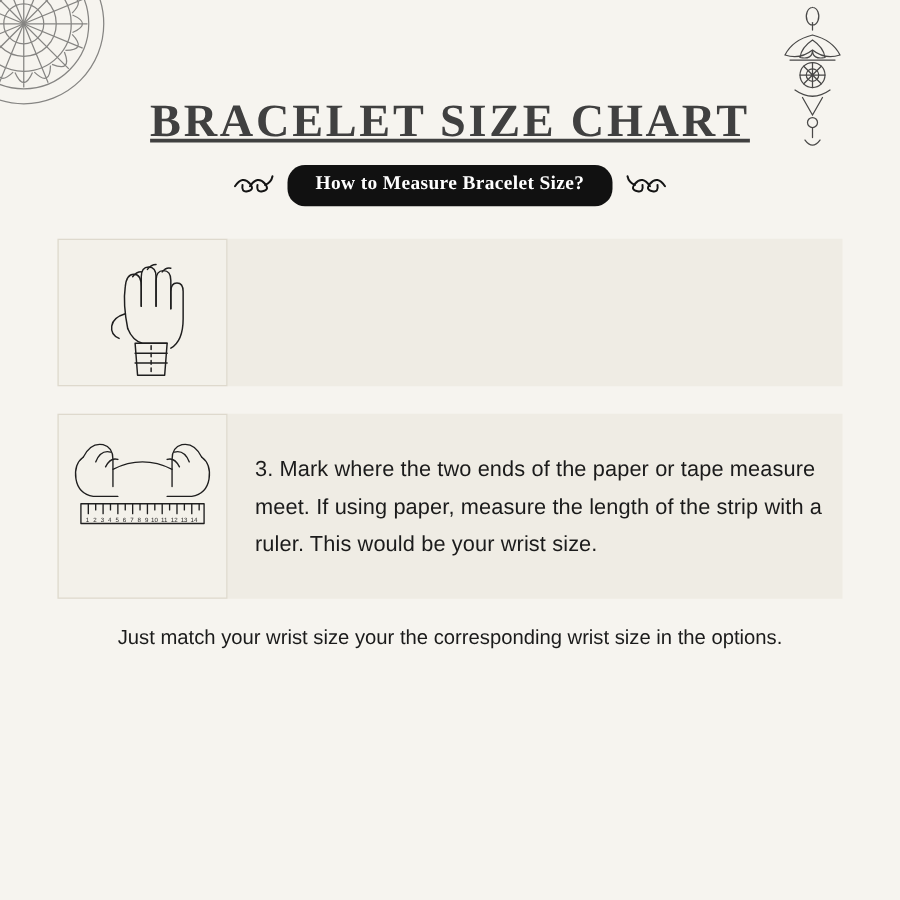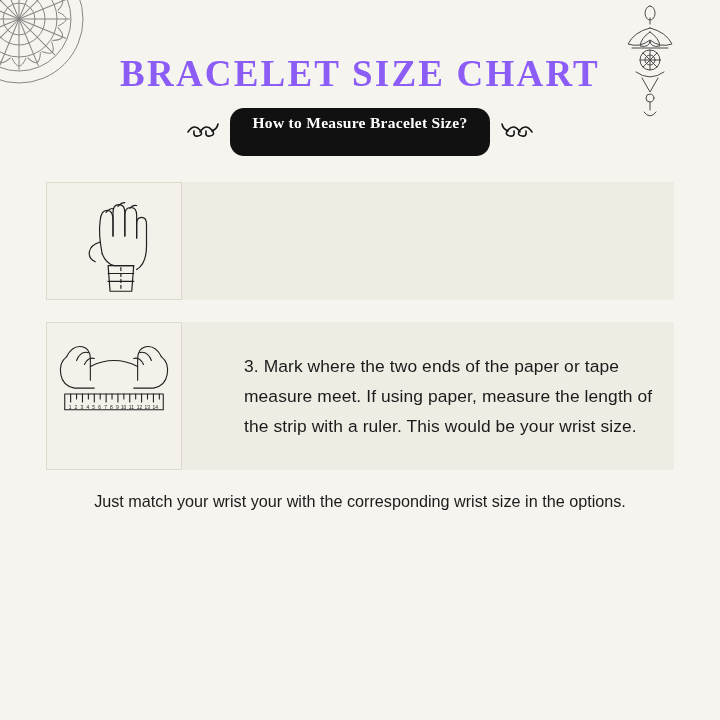--- a/index.html
+++ b/index.html
@@ -36,41 +36,42 @@
     opacity: .85;
     pointer-events: none;
   }
 
   .title {
     text-align: center;
     font-family: "Liberation Serif", serif;
     font-size: 37px;
     letter-spacing: 2.2px;
     font-weight: 700;
-    color: #8b5cf6;
-    padding-top: 52px;
+    color: #404040;
+    padding-top: 76px;
     margin: 0;
+    text-decoration: underline;
   }
 
   .subtitle-row {
     display: flex;
     align-items: center;
     justify-content: center;
     gap: 10px;
     margin-top: 13px;
   }
   .flourish {
     width: 34px;
     height: 22px;
   }
   .subtitle-pill {
     background: #111111;
     color: #ffffff;
     border-radius: 14px;
-    padding: 6px 22px 24px 22px;
+    padding: 6px 22px 9px 22px;
     font-family: "Liberation Serif", serif;
     font-size: 15.5px;
     font-weight: 700;
     letter-spacing: .3px;
     white-space: nowrap;
   }
 
   .steps {
     margin-top: 26px;
   }
@@ -105,21 +106,21 @@
   }
   .step-text {
     position: relative;
     margin-left: 22px;
     margin-right: 40px;
     font-size: 17.4px;
     line-height: 30px;
     color: #1b1b1b;
     letter-spacing: .1px;
   }
-  .step3 { min-height: 148px; gap: 40px; }
+  .step3 { min-height: 148px; }
   .step3 .thumb { height: 148px; }
 
   .footer {
     text-align: center;
     font-size: 16.2px;
     color: #1b1b1b;
     margin-top: 6px;
     padding: 0 30px;
   }
 </style>
@@ -278,13 +279,13 @@
           <text x="99" y="87">13</text>
             <text x="107" y="87">14</text>
         </g>
       </svg>
     </div>
     <div class="step-text">3. Mark where the two ends of the paper or tape measure meet. If using paper, measure the length of the strip with a ruler. This would be your wrist size.</div>
   </div>
 
 </div>
 
-<div class="footer">Just match your wrist your with the corresponding wrist size in the options.</div>
+<div class="footer">Just match your wrist size your the corresponding wrist size in the options.</div>
 
 </body></html>

